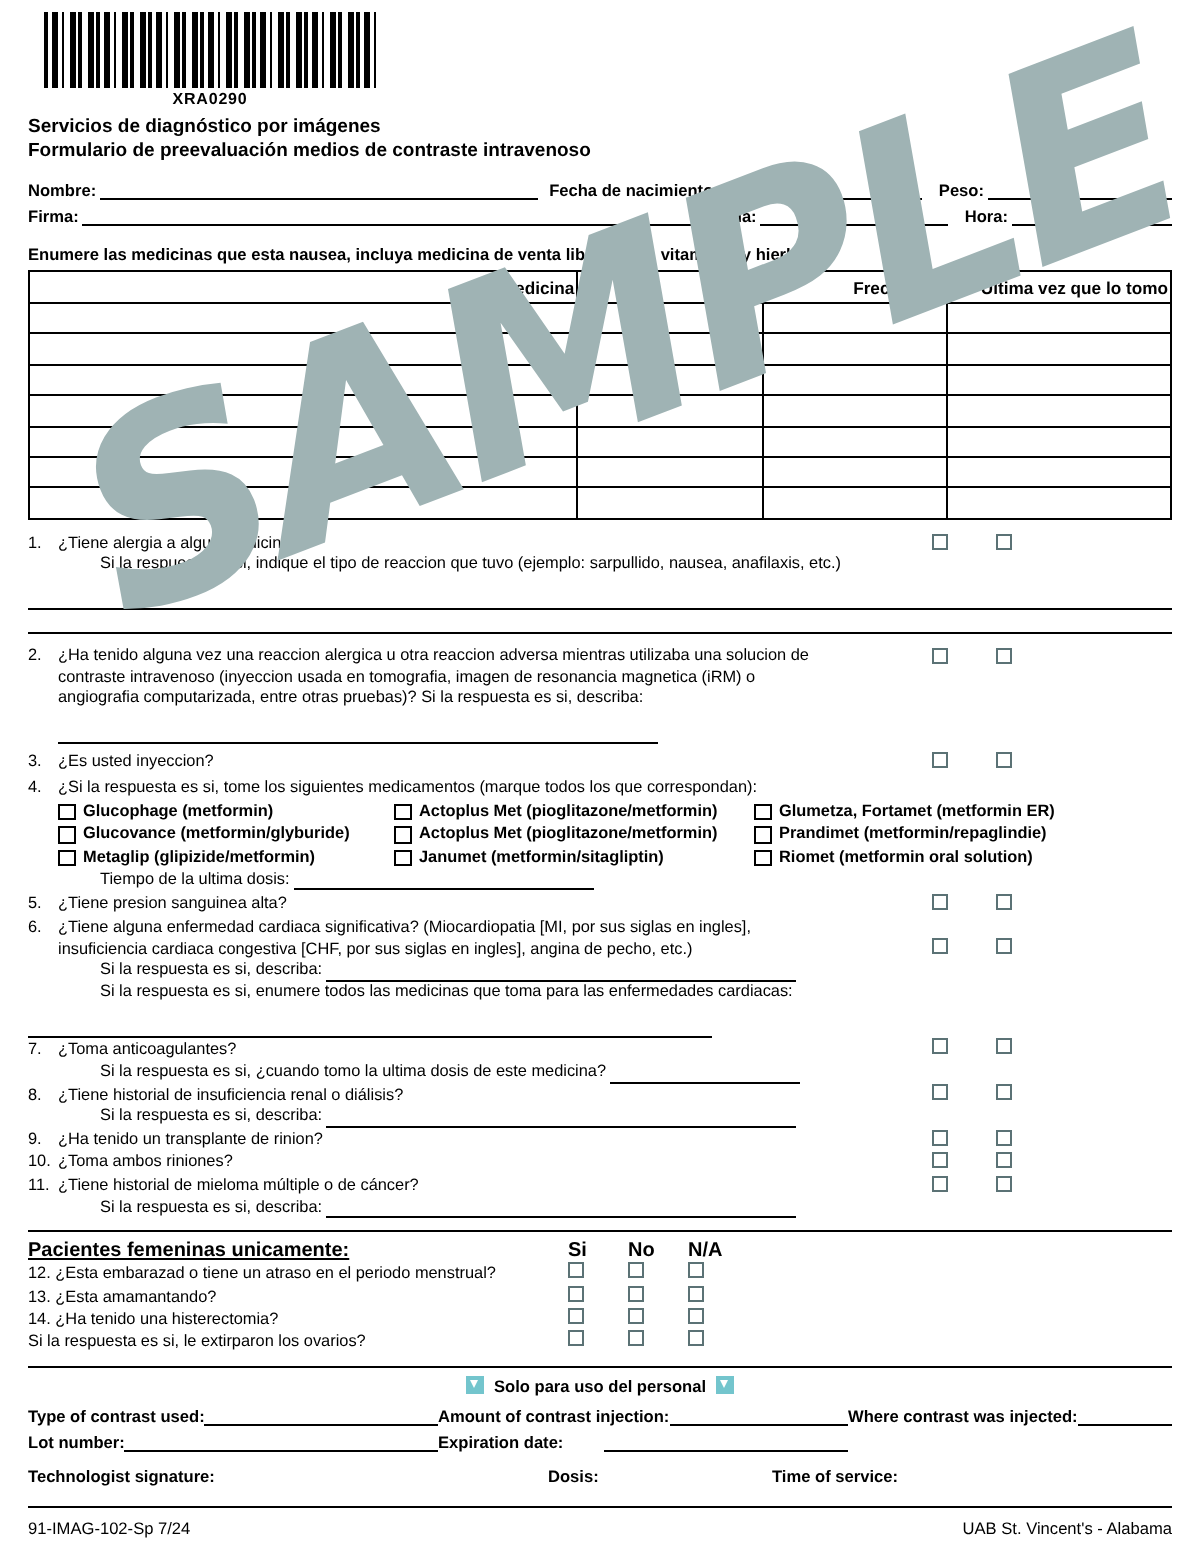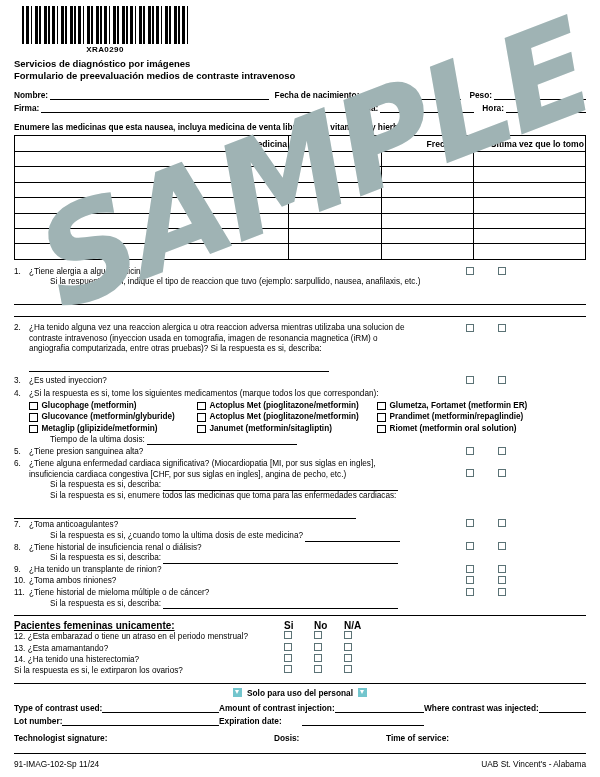--- a/index.html
+++ b/index.html
@@ -450,21 +450,21 @@
   </div>
 
   <div class="staffrow" style="margin-top:7px;">
     <span class="sl" style="flex:0 0 260px;">Technologist signature:</span>
     <span class="sl" style="flex:0 0 112px;">Dosis:</span>
     <span class="sl">Time of service:</span>
   </div>
 
   <div class="footer-hr"></div>
   <div class="footer">
-    <span>91-IMAG-102-Sp   11/24</span>
+    <span>91-IMAG-102-Sp   7/24</span>
     <span>UAB St. Vincent's - Alabama</span>
   </div>
 
 </div>
 
 <div class="watermark">
   <div class="wm-text" style="color: rgb(159, 179, 180);">SAMPLE</div>
 </div>
 
 </body></html>

